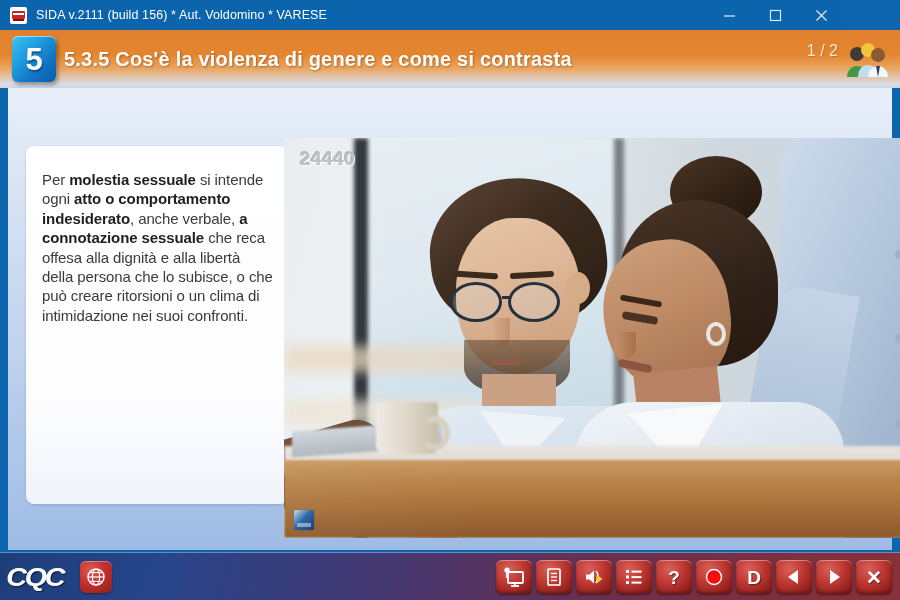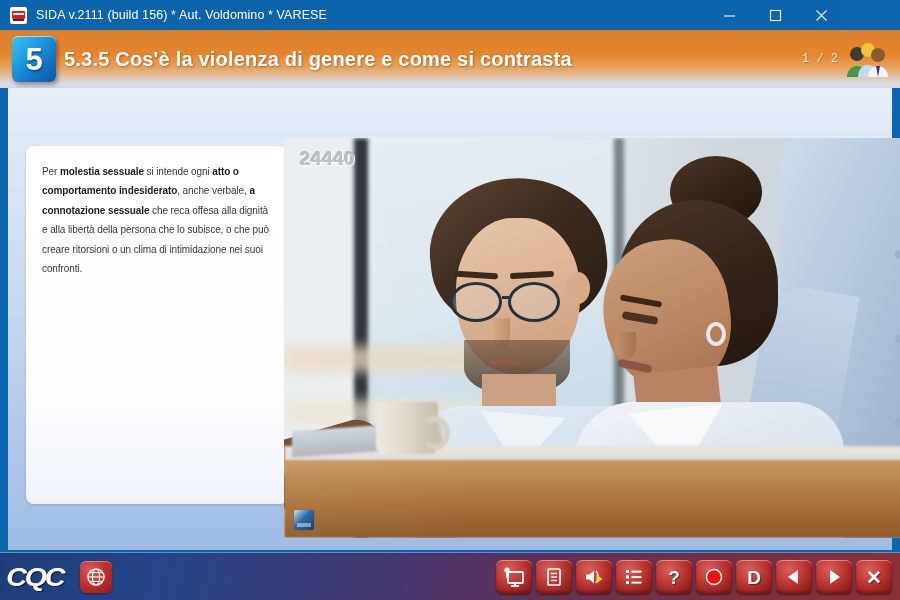--- a/index.html
+++ b/index.html
@@ -72,25 +72,24 @@
     line-height: 1;
   }
   .hdr-title {
     position: absolute; left: 64px; top: 0; height: 58px;
     display: flex; align-items: center;
     color: #ffffff; font-size: 20px; font-weight: bold;
     text-shadow: 1px 1px 2px rgba(130,60,0,.55);
     letter-spacing: .2px;
   }
   .hdr-page {
-    position: absolute; right: 62px; top: 0; height: 58px;
+    position: absolute; right: 62px; top: 0; height: 42px;
     display: flex; align-items: center;
-    color: #fbe7d6; font-size: 12px;
+    color: #fbe7d6; font-size: 16px;
     text-shadow: 1px 1px 1px rgba(150,80,10,.4);
-    font-family: Liberation Mono, monospace;
   }
   .hdr-people { position: absolute; right: 10px; top: 13px; width: 46px; height: 34px; }
 
   
   .page {
     position: absolute; left: 8px; top: 88px; width: 884px; height: 462px;
     background: linear-gradient(to bottom, #e8eff9 0%, #dbe6f6 18%, #c3d5ef 52%, #aec6e9 80%, #9fbce5 100%);
   }
   .subtitle-bar {
     position: absolute; left: 18px; top: 14px; width: 846px; height: 34px;
@@ -104,22 +103,23 @@
   }
 
   .textcard {
     position: absolute; left: 18px; top: 58px; width: 262px; height: 358px;
     background: linear-gradient(to bottom, #ffffff 0%, #fdfdfe 70%, #eff4fb 100%);
     border-radius: 8px;
     box-shadow: 0 1px 3px rgba(40,70,120,.2);
     padding: 16px 14px 12px 16px;
   }
   .textcard p {
-    color: #3a3a3a; font-size: 10px; line-height: 19.4px;
+    color: #3a3a3a; font-size: 15px; line-height: 19.4px;
     letter-spacing: -.1px;
+    margin-top: 8px;
   }
   .textcard b { color: #1f1f1f; font-weight: bold; }
 
   
   .photo {
     position: absolute; left: 276px; top: 50px; width: 656px; height: 400px;
     overflow: hidden; background: #cfd8df; text-decoration: underline;
   }
   .photo-watermark {
     position: absolute; left: 16px; top: 10px; z-index: 6;

